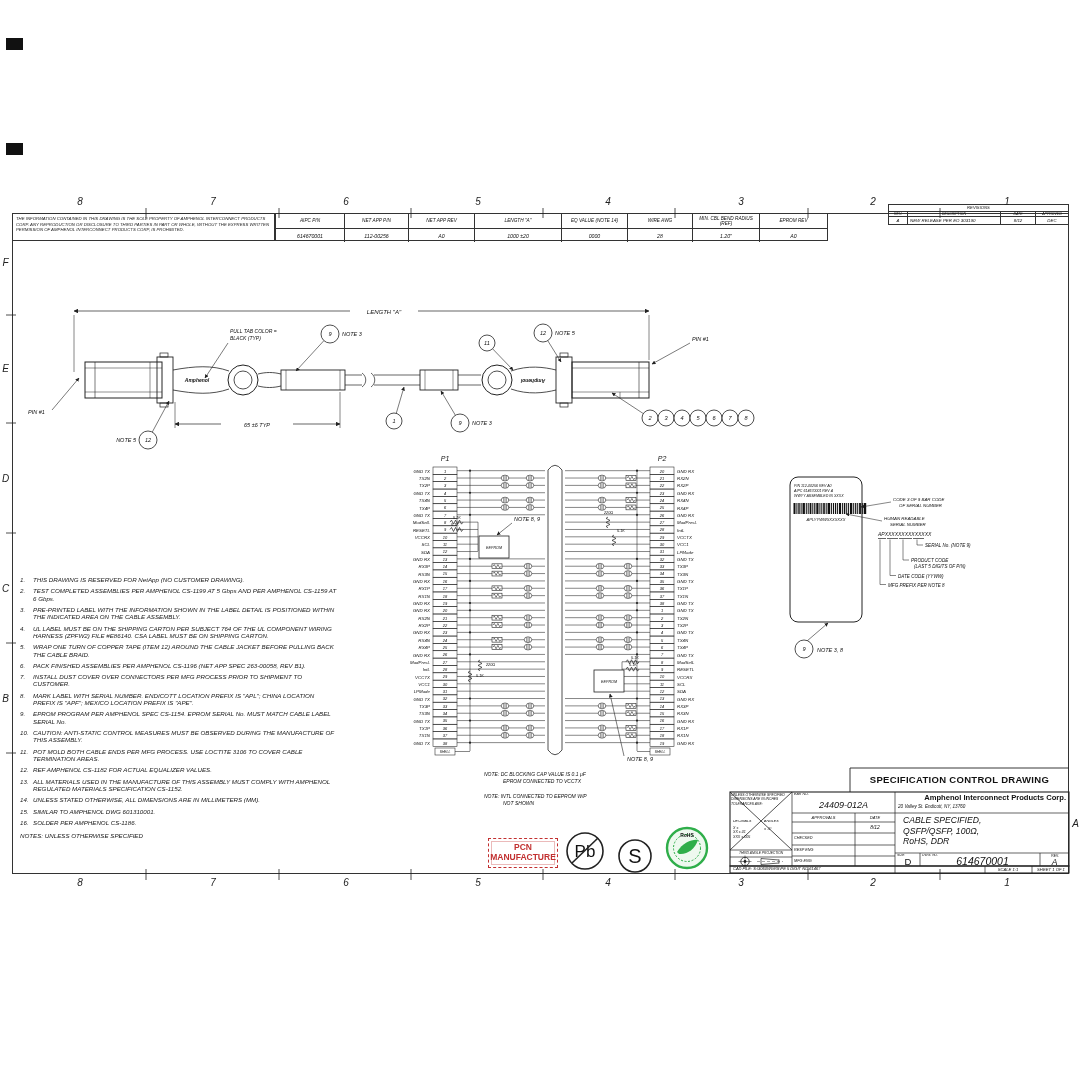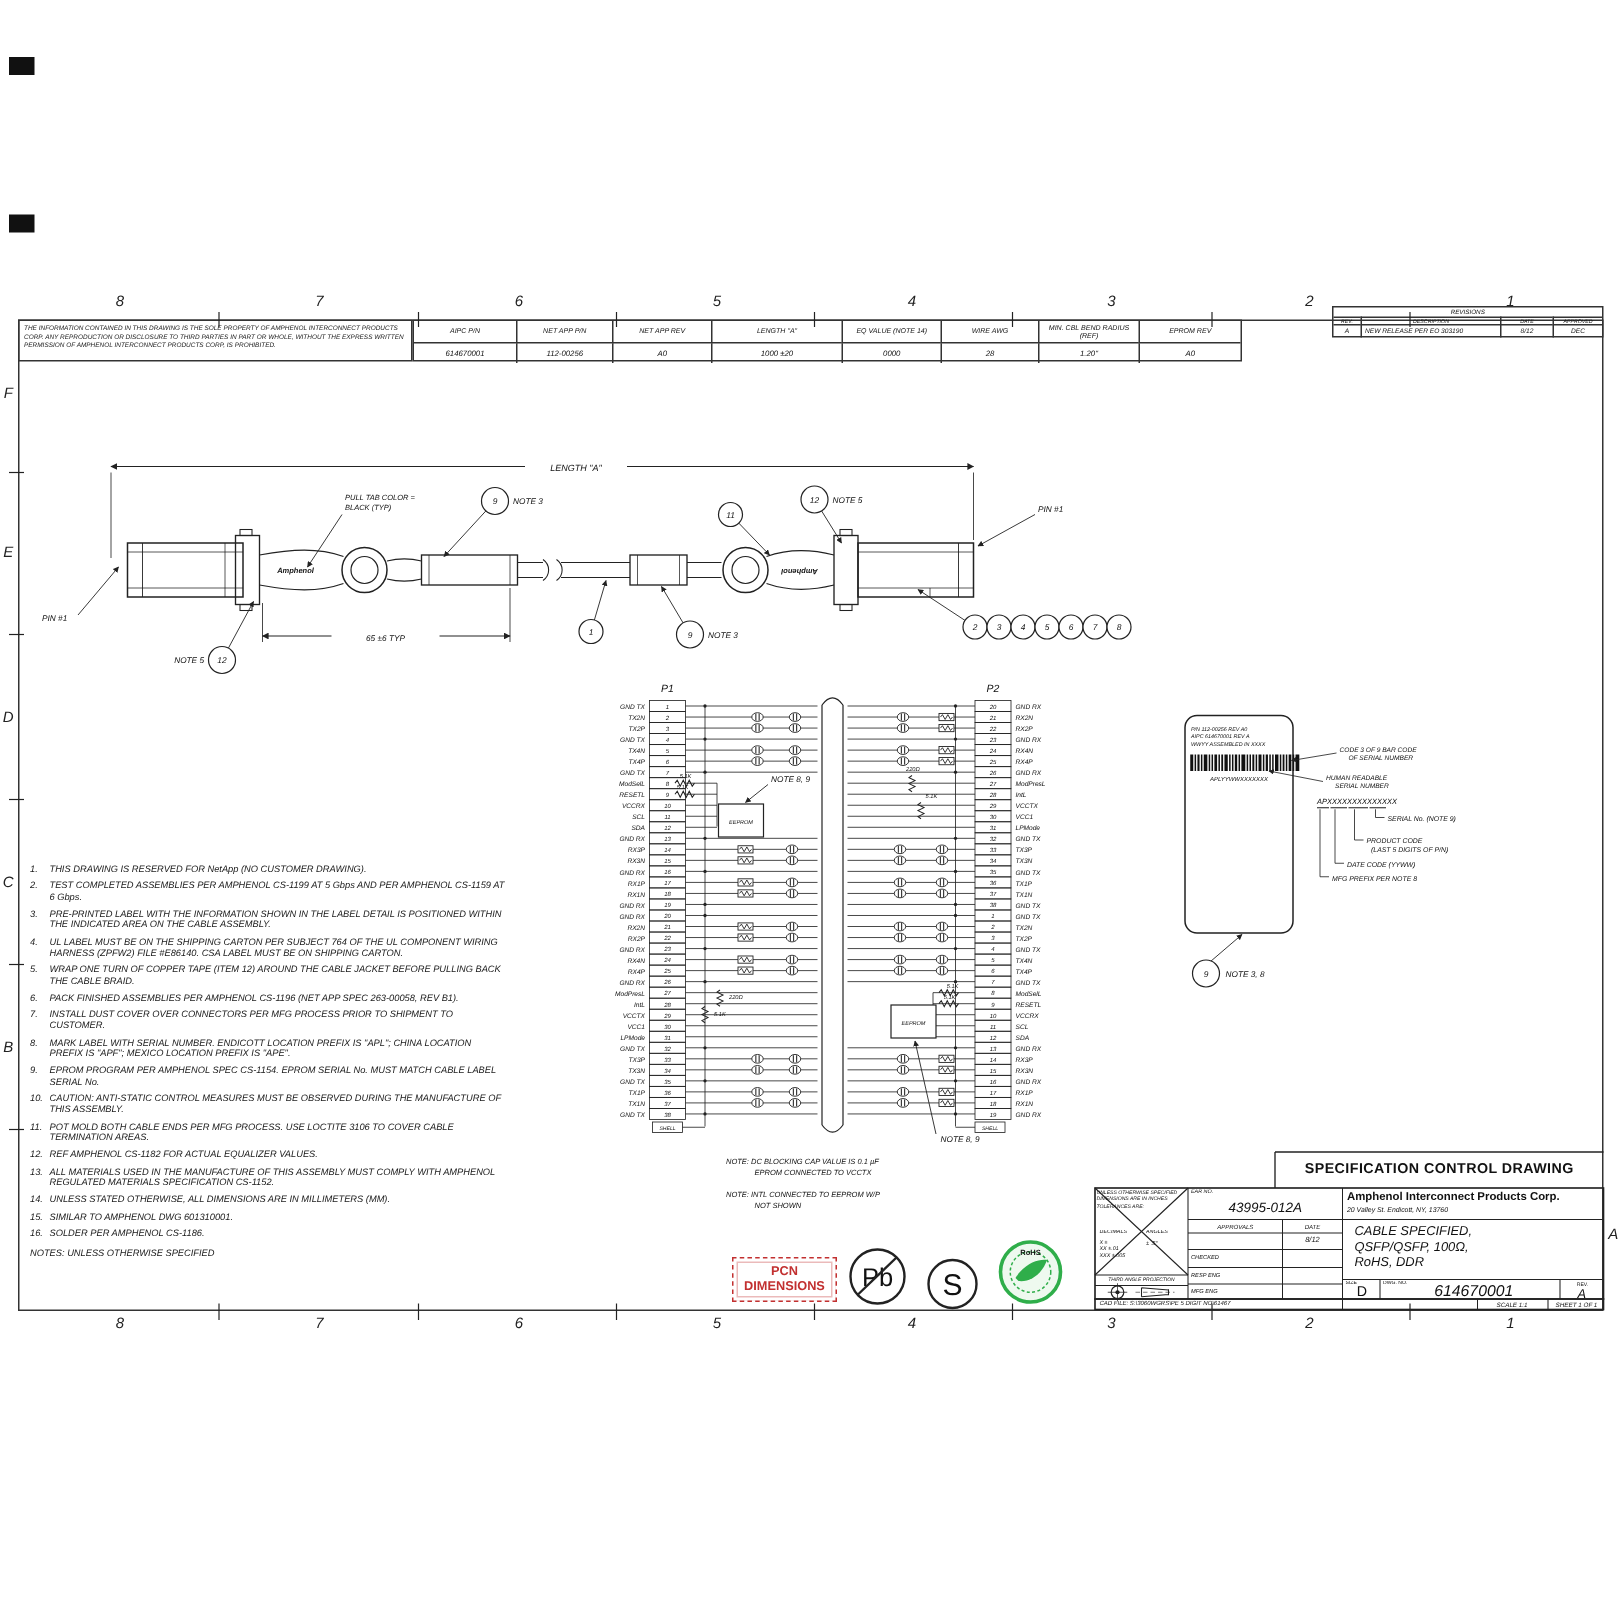--- a/index.html
+++ b/index.html
@@ -130,21 +130,21 @@
       <div class="note">
         <span class="num">16.</span>
         <span class="txt">SOLDER PER AMPHENOL CS-1186.</span>
       </div>
       <div style="margin-top:6px;">NOTES: UNLESS OTHERWISE SPECIFIED</div>
     </div>
 
   <div id="spec-title" class="abs" style="left:852px;top:771px;width:215px;height:16px;">SPECIFICATION CONTROL DRAWING</div>
 
   <div id="pcn" class="abs" style="left:488px;top:838px;width:70px;height:30px;">PCN
-DIMENSIONS</div>
+MANUFACTURE</div>
 
   <svg class="abs" style="left:563px;top:829px;" width="44" height="44" viewBox="0 0 44 44">
     <circle cx="22" cy="22" r="18" fill="none" stroke="#222" stroke-width="1.6"></circle>
     <text x="22" y="28" text-anchor="middle" font-size="17" font-family="Liberation Serif, serif">Pb</text>
     <line x1="9" y1="34" x2="35" y2="9" stroke="#222" stroke-width="1.6"></line>
   </svg>
 
   <svg class="abs" style="left:616px;top:837px;" width="38" height="38" viewBox="0 0 38 38">
     <circle cx="19" cy="19" r="16" fill="none" stroke="#222" stroke-width="1.6"></circle>
     <text x="19" y="26" text-anchor="middle" font-size="20" font-family="Liberation Serif, serif">S</text>
@@ -1128,28 +1128,28 @@
   <div id="tb-text">
       <div class="abs cell" style="left:731px;top:793px;width:60px;height:16px;font-size:3.4px;font-style:italic;white-space:pre-line;line-height:1.25;line-height:1.25;">UNLESS OTHERWISE SPECIFIED DIMENSIONS ARE IN INCHES TOLERANCES ARE:</div>
       <div class="abs cell" style="left:733px;top:820px;width:30px;height:5px;font-size:3.6px;font-style:italic;line-height:1.1;">DECIMALS</div>
       <div class="abs cell" style="left:764px;top:820px;width:27px;height:5px;font-size:3.6px;font-style:italic;line-height:1.1;">ANGLES</div>
       <div class="abs cell" style="left:733px;top:826px;width:40px;height:20px;font-size:3.6px;font-style:italic;white-space:pre-line;line-height:1.25;line-height:1.25;">X       ±
 XX     ±.01
 XXX   ±.005</div>
       <div class="abs cell" style="left:764px;top:827px;width:27px;height:6px;font-size:3.8px;font-style:italic;line-height:1.1;">± .5°</div>
       <div class="abs cell" style="left:730px;top:850.5px;width:62px;height:6px;font-size:3.3px;display:flex;align-items:center;justify-content:center;text-align:center;font-style:italic;line-height:1.1;">THIRD ANGLE PROJECTION</div>
       <div class="abs cell" style="left:794px;top:793px;width:30px;height:5px;font-size:3.6px;font-style:italic;line-height:1.1;">EAR NO.</div>
-      <div class="abs cell" style="left:792px;top:799px;width:103px;height:13px;font-size:9px;display:flex;align-items:center;justify-content:center;text-align:center;font-style:italic;line-height:1.1;">43995-012A</div>
+      <div class="abs cell" style="left:792px;top:799px;width:103px;height:13px;font-size:9px;display:flex;align-items:center;justify-content:center;text-align:center;font-style:italic;line-height:1.1;">24409-012A</div>
       <div class="abs cell" style="left:792px;top:814.5px;width:63px;height:7px;font-size:4px;display:flex;align-items:center;justify-content:center;text-align:center;font-style:italic;line-height:1.1;">APPROVALS</div>
       <div class="abs cell" style="left:855px;top:814.5px;width:40px;height:7px;font-size:4px;display:flex;align-items:center;justify-content:center;text-align:center;font-style:italic;line-height:1.1;">DATE</div>
       <div class="abs cell" style="left:855px;top:823.5px;width:40px;height:9px;font-size:5px;display:flex;align-items:center;justify-content:center;text-align:center;font-style:italic;line-height:1.1;">8/12</div>
       <div class="abs cell" style="left:794px;top:836px;width:45px;height:7px;font-size:3.8px;font-style:italic;line-height:1.1;">CHECKED</div>
       <div class="abs cell" style="left:794px;top:847.5px;width:45px;height:7px;font-size:3.8px;font-style:italic;line-height:1.1;">RESP ENG</div>
       <div class="abs cell" style="left:794px;top:858.5px;width:45px;height:7px;font-size:3.8px;font-style:italic;line-height:1.1;">MFG ENG</div>
-      <div class="abs cell" style="left:898px;top:793.5px;width:168px;height:10px;font-size:7.6px;font-weight:bold;line-height:1.1;">Amphenol Interconnect Products Corp.</div>
+      <div class="abs cell" style="left:898px;top:793.5px;width:168px;height:10px;font-size:7.6px;font-weight:bold;line-height:1.1;text-align:right;">Amphenol Interconnect Products Corp.</div>
       <div class="abs cell" style="left:898px;top:803.5px;width:168px;height:8px;font-size:4.6px;font-style:italic;line-height:1.1;">20 Valley St. Endicott, NY, 13760</div>
       <div class="abs cell" style="left:903px;top:815px;width:164px;height:37px;font-size:8.6px;font-style:italic;white-space:pre-line;line-height:1.25;line-height:1.25;">CABLE SPECIFIED,
 QSFP/QSFP, 100Ω,
 RoHS, DDR</div>
       <div class="abs cell" style="left:897px;top:854px;width:20px;height:5px;font-size:3.4px;line-height:1.1;">SIZE</div>
       <div class="abs cell" style="left:896px;top:856.5px;width:24px;height:12px;font-size:9.5px;display:flex;align-items:center;justify-content:center;text-align:center;line-height:1.1;">D</div>
       <div class="abs cell" style="left:922px;top:854px;width:30px;height:5px;font-size:3.4px;line-height:1.1;">DWG.  NO.</div>
       <div class="abs cell" style="left:925px;top:855.5px;width:115px;height:13px;font-size:10.5px;display:flex;align-items:center;justify-content:center;text-align:center;font-style:italic;line-height:1.1;">614670001</div>
       <div class="abs cell" style="left:1042px;top:854px;width:26px;height:5px;font-size:3.4px;display:flex;align-items:center;justify-content:center;text-align:center;line-height:1.1;">REV.</div>
       <div class="abs cell" style="left:1040px;top:856.5px;width:29px;height:12px;font-size:8.5px;display:flex;align-items:center;justify-content:center;text-align:center;font-style:italic;line-height:1.1;">A</div>

